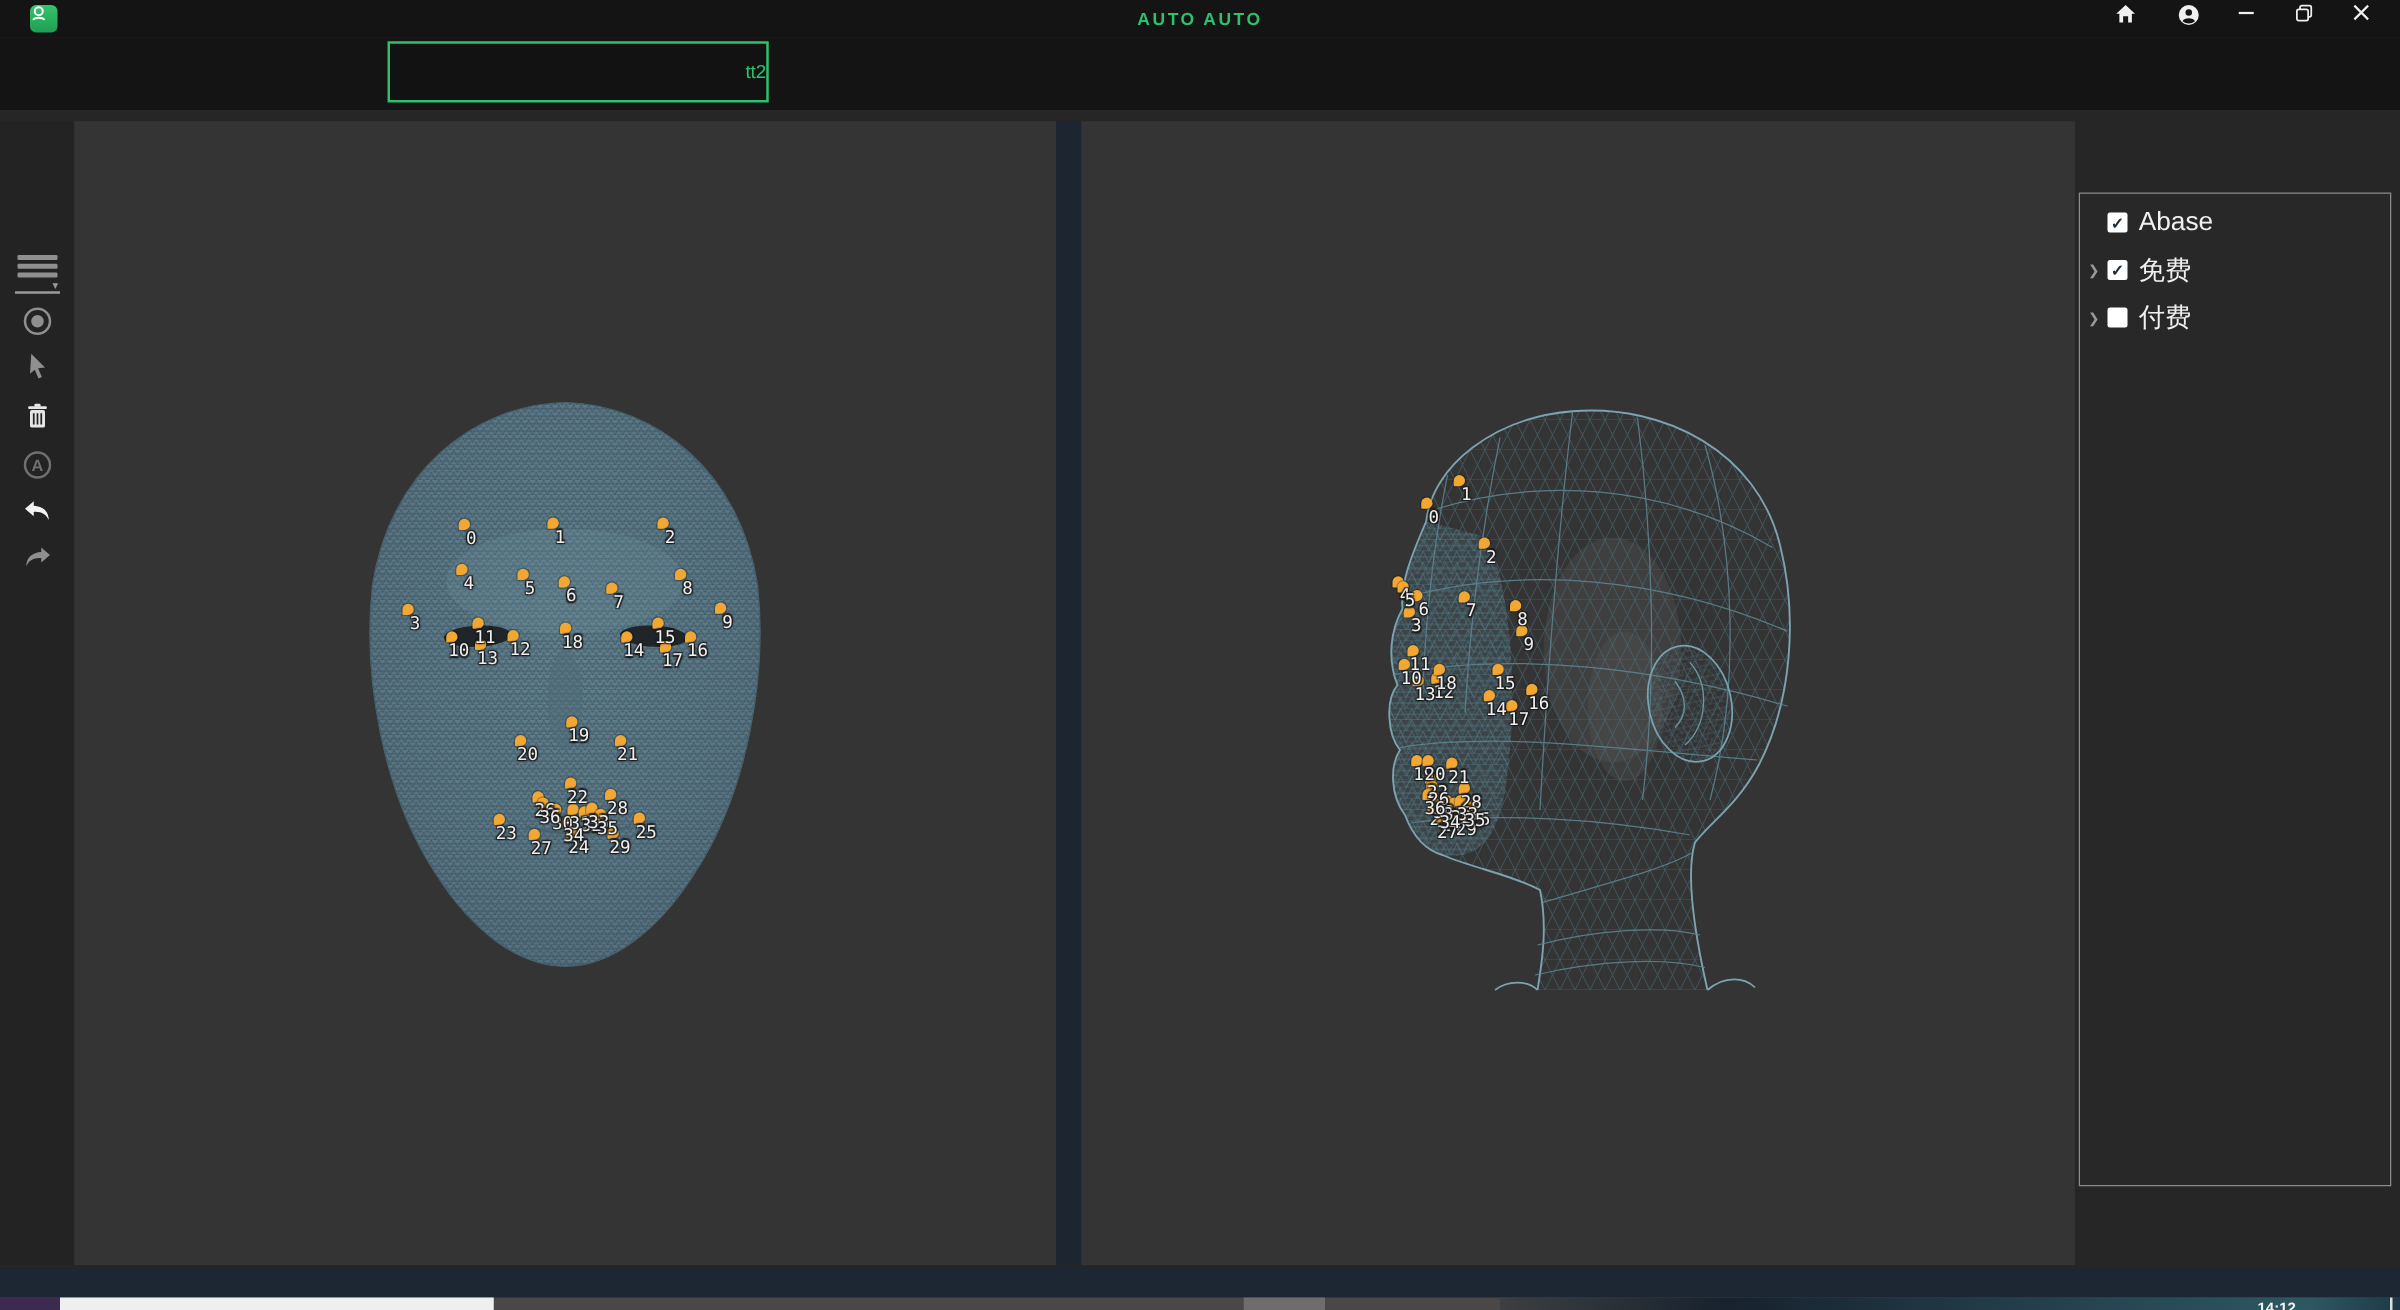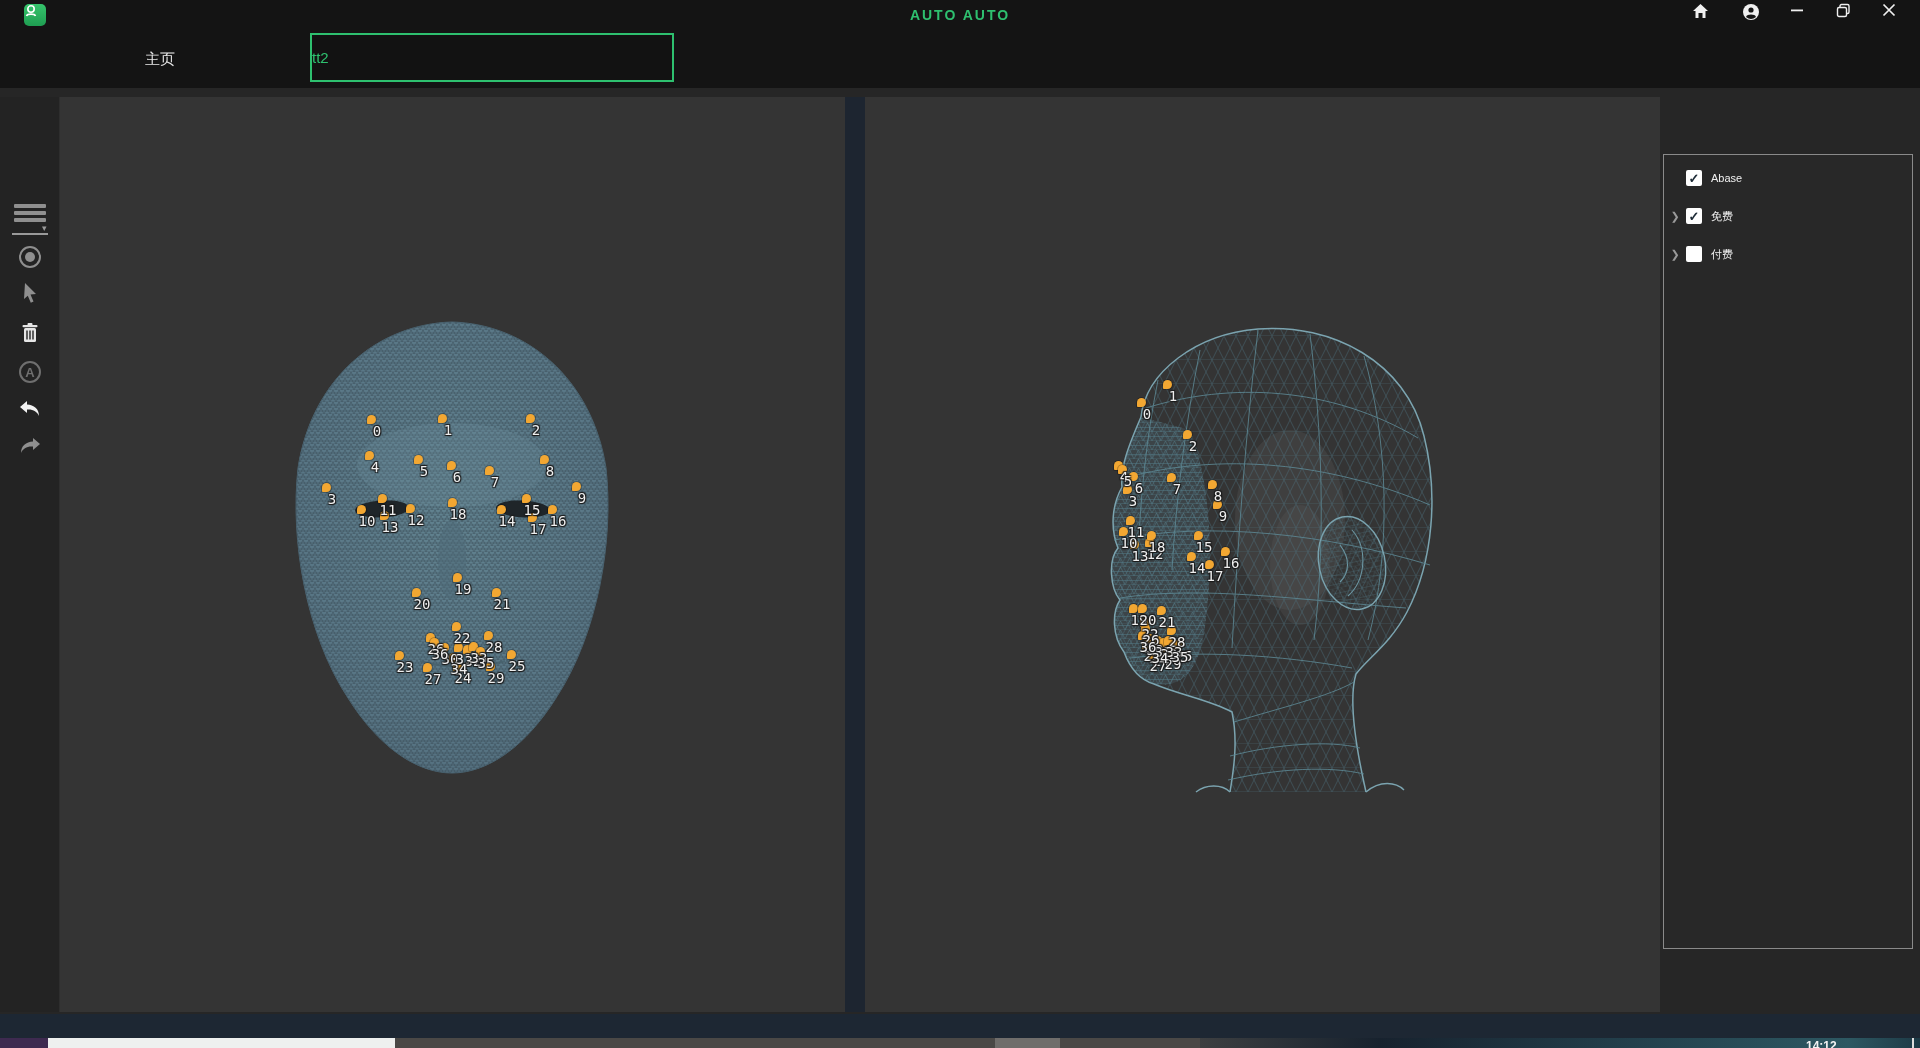--- a/index.html
+++ b/index.html
@@ -14,22 +14,22 @@
     color:#2ec06f; font-size:14px; font-weight:bold; letter-spacing:2px; }
   .winbtn { position:absolute; top:3px; width:30px; height:24px; display:flex; align-items:center;
     justify-content:center; color:#eaeaea; cursor:pointer; }
   .winbtn svg { display:block; }
 
   
   .tabbar { position:absolute; left:0; top:30px; width:1920px; height:58px; background:#141414; z-index:25; }
   .tabbar-sep { position:absolute; left:0; top:88px; width:1920px; height:9px; background:#262626; }
   .tab-home { position:absolute; left:60px; top:4px; width:200px; height:50px; line-height:50px;
     text-align:center; color:#e8e8e8; font-size:15px; cursor:pointer; }
-  .tab-active { position:absolute; left:310px; top:3px; width:364px; height:49px; line-height:45px;
-    text-align:left; color:#2ec06f; font-size:15px; border:2px solid #2ec06f; background:#121212; cursor:pointer; }
+  .tab-active { position:absolute; left:310px; top:3px; width:305px; height:49px; line-height:45px;
+    text-align:right; color:#2ec06f; font-size:15px; border:2px solid #2ec06f; background:#121212; cursor:pointer; }
 
   
   .toolbar { position:absolute; left:0; top:97px; width:60px; height:915px; background:#232323;
     border-right:1px solid #2e2e2e; z-index:20; }
   .tbtn { position:absolute; left:0; width:60px; height:34px; display:flex; align-items:center;
     justify-content:center; cursor:pointer; }
   .burger { width:32px; }
   .burger div { height:3.5px; background:#8f8f8f; margin:3.5px 0; border-radius:1px; }
   .burger-underline { position:absolute; left:12px; top:136px; width:36px; height:2px; background:#9a9a9a; }
   .burger-caret { position:absolute; left:42px; top:126px; color:#9a9a9a; font-size:9px; }
@@ -56,21 +56,21 @@
   .rpanel-header { position:absolute; left:0; top:0; width:260px; height:48px; background:#0c1218;
     color:#3ac17a; font-size:20px; letter-spacing:8px; text-align:center; line-height:48px;
     border-bottom:2px solid #2ec06f; }
   .rlist { position:absolute; left:3px; top:57px; width:250px; height:795px; background:#282828;
     border:1px solid #8a8a8a; overflow:auto; }
   .rrow { position:relative; height:30px; margin-top:8px; display:flex; align-items:center; cursor:pointer; }
   .rrow .chev { width:22px; text-align:center; color:#9a9a9a; font-size:11px; }
   .rrow .chev.hidden { visibility:hidden; }
   .cbox { width:16px; height:16px; background:#ffffff; border-radius:2px; margin-right:9px;
     display:flex; align-items:center; justify-content:center; color:#1d2b36; font-size:13px; font-weight:bold; }
-  .rrow .rlabel { color:#f0f0f0; font-size:11px; }
+  .rrow .rlabel { color:#f0f0f0; font-size:21px; }
   .generate-btn { position:absolute; left:3px; top:863px; width:250px; height:48px; background:#3d5266;
     color:#ffffff; font-size:16px; border:none; cursor:pointer; font-family:"Liberation Sans",sans-serif; }
 
   
   .statusbar { position:absolute; left:0; top:1014px; width:1920px; height:24px; background:#1d2733; z-index:30; }
   .taskbar { position:absolute; left:0; top:1038px; width:1920px; height:10px; background:#4a4846; z-index:31; }
   .tb-purple { position:absolute; left:0; top:0; width:48px; height:10px; background:#3e2a50; }
   .tb-white { position:absolute; left:48px; top:0; width:347px; height:10px; background:#eef0ef; }
   .tb-light { position:absolute; left:995px; top:0; width:65px; height:10px; background:#6f6d6b; }
   .tb-grad { position:absolute; left:1200px; top:0; width:720px; height:10px;
@@ -117,21 +117,20 @@
     </svg>
   </div>
   <div class="winbtn" style="left:1882px;">
     <svg width="14" height="14" viewBox="0 0 14 14">
       <path d="M1.5 1.5 L12.5 12.5 M12.5 1.5 L1.5 12.5" stroke="#f0f0f0" stroke-width="1.7"></path>
     </svg>
   </div>
 </div>
 
 <div class="tabbar">
-  <div class="tab-home">主页</div>
   <div class="tab-active">tt2</div>
 </div>
 <div class="tabbar-sep"></div>
 
 <div class="toolbar">
   <div class="tbtn" style="top:99px;">
     <div class="burger">
         <div></div>
         <div></div>
         <div></div>

